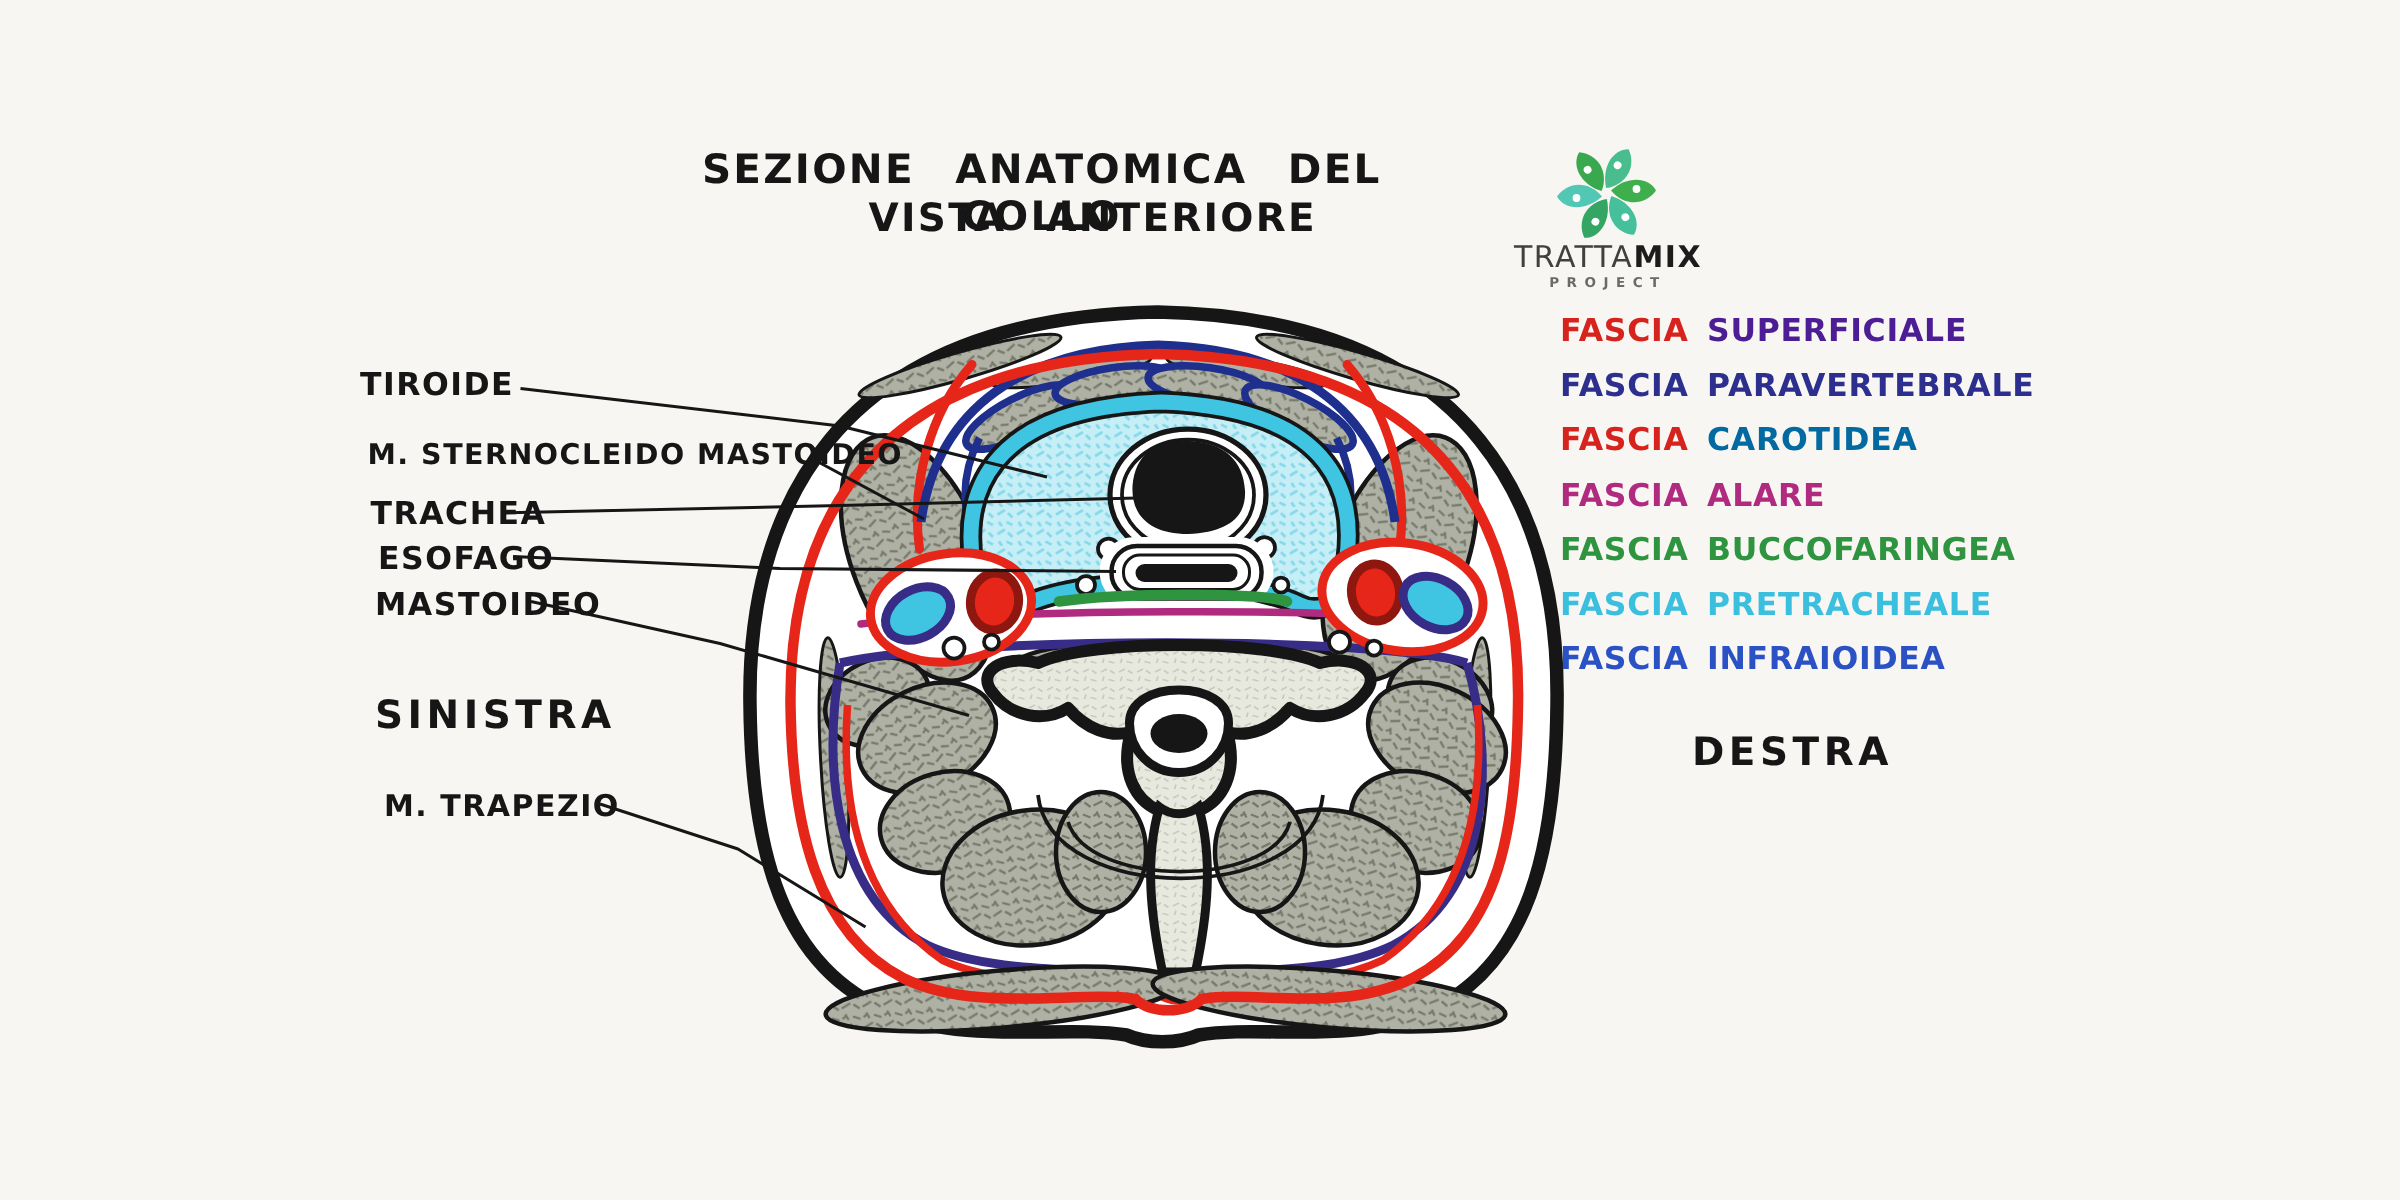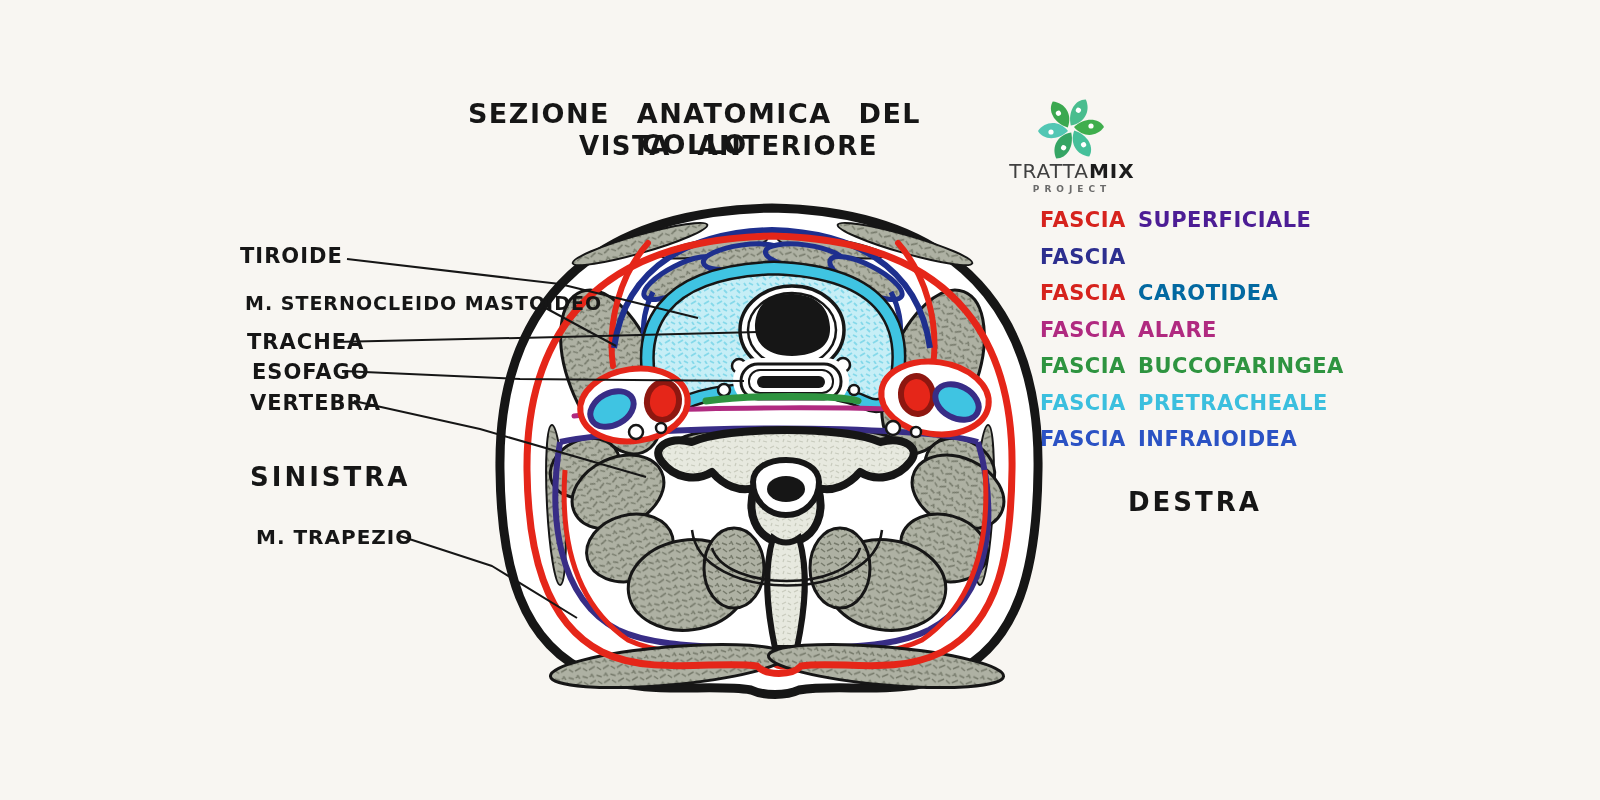--- a/index.html
+++ b/index.html
@@ -232,33 +232,34 @@
 <div class="abs" id="logo">
   <div style="height:68px;"></div>
   <div id="logo-name"><span class="part1">TRATTA</span><span class="part2">MIX</span></div>
   <div id="logo-sub">PROJECT</div>
 </div>
 
 <div class="abs anat-label" style="left:240px;top:244px;">TIROIDE</div>
 <div class="abs anat-label" style="left:245px;top:292px;font-size:19px;text-align:right;">M. STERNOCLEIDO MASTOIDEO</div>
 <div class="abs anat-label" style="left:247px;top:330px;">TRACHEA</div>
 <div class="abs anat-label" style="left:252px;top:360px;">ESOFAGO</div>
-<div class="abs anat-label" style="left:250px;top:391px;">VERTEBRA</div>
+<div class="abs anat-label" style="left:250px;top:391px;">MASTOIDEO</div>
 <div class="abs anat-label" style="left:256px;top:525px;font-size:20px;">M. TRAPEZIO</div>
 
 <div class="abs side-label" style="left:250px;top:462px;">SINISTRA</div>
 <div class="abs side-label" style="left:1128px;top:487px;">DESTRA</div>
 
 <div class="abs" id="legend">
   <div class="legend-row">
     <span class="legend-word" style="color: rgb(214, 35, 29);">FASCIA</span>
     <span style="color: #4c1d95;">SUPERFICIALE</span>
   </div>
   <div class="legend-row">
     <span class="legend-word" style="color: rgb(45, 47, 143);">FASCIA</span>
+    <span style="color: rgb(45, 47, 143);">PARAVERTEBRALE</span>
   </div>
   <div class="legend-row">
     <span class="legend-word" style="color: rgb(214, 35, 29);">FASCIA</span>
     <span style="color: #0369a1;">CAROTIDEA</span>
   </div>
   <div class="legend-row">
     <span class="legend-word" style="color: rgb(176, 42, 128);">FASCIA</span>
     <span style="color: rgb(176, 42, 128);">ALARE</span>
   </div>
   <div class="legend-row">

